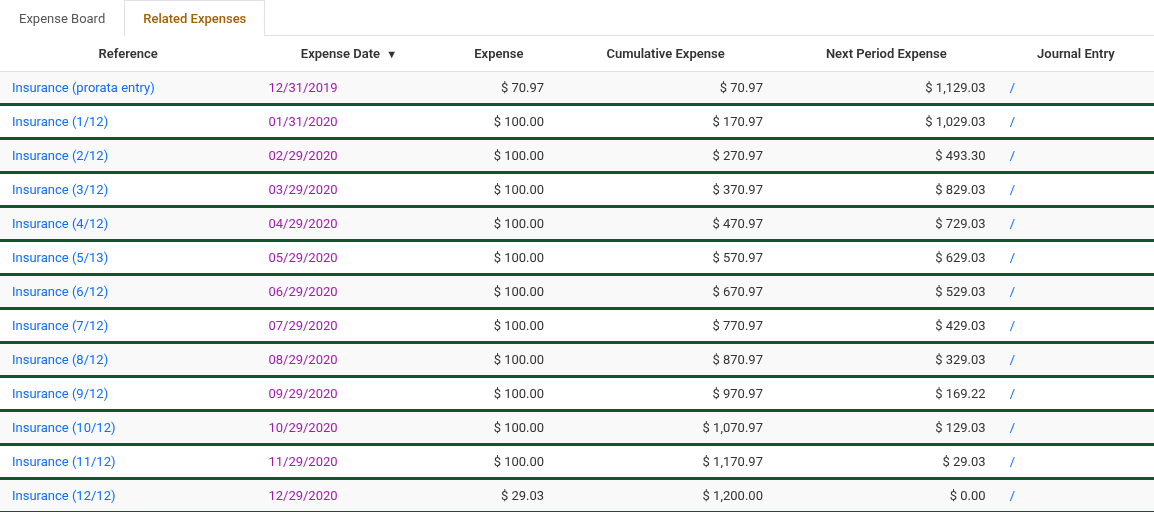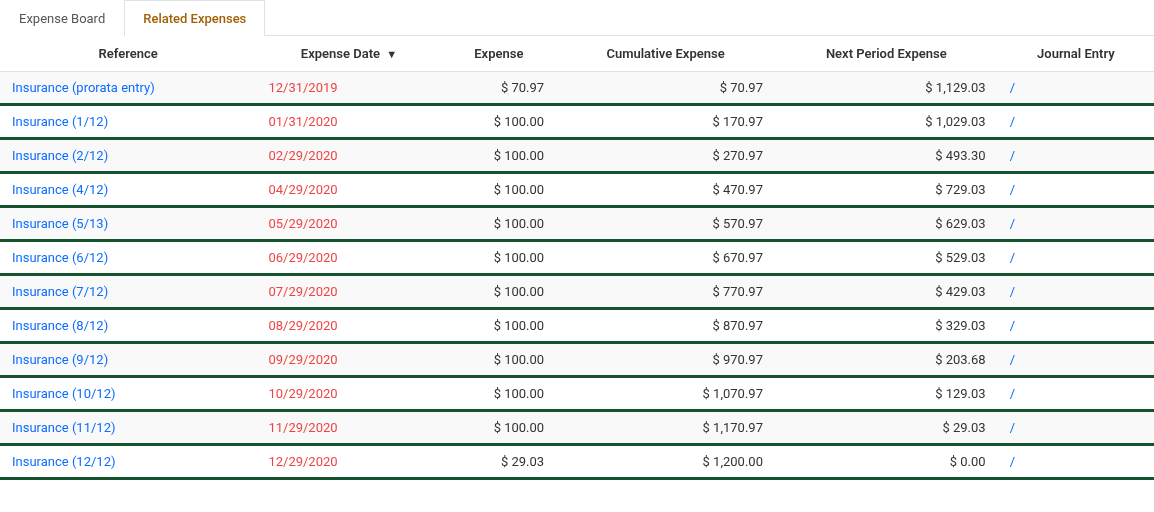--- a/index.html
+++ b/index.html
@@ -74,21 +74,21 @@
       font-size: 13px;
       color: #333;
     }
 
     tbody td.link {
       color: #0d6efd;
       cursor: pointer;
     }
 
     tbody td.date {
-      color: #ef4444;
+      color: #a21caf;
     }
 
     tbody td.right {
       text-align: right;
     }
 
     .sort-arrow {
       display: inline-block;
       margin-left: 3px;
       font-size: 11px;
@@ -136,20 +136,28 @@
         </tr>
         <tr>
           <td class="link">Insurance (2/12)</td>
           <td class="date">02/29/2020</td>
           <td class="right">$ 100.00</td>
           <td class="right">$ 270.97</td>
           <td class="right">$ 493.30</td>
           <td style="color: rgb(13, 110, 253); cursor: pointer;">/</td>
         </tr>
         <tr>
+          <td class="link">Insurance (3/12)</td>
+          <td class="date">03/29/2020</td>
+          <td class="right">$ 100.00</td>
+          <td class="right">$ 370.97</td>
+          <td class="right">$ 829.03</td>
+          <td style="color: rgb(13, 110, 253); cursor: pointer;">/</td>
+        </tr>
+        <tr>
           <td class="link">Insurance (4/12)</td>
           <td class="date">04/29/2020</td>
           <td class="right">$ 100.00</td>
           <td class="right">$ 470.97</td>
           <td class="right">$ 729.03</td>
           <td style="color: rgb(13, 110, 253); cursor: pointer;">/</td>
         </tr>
         <tr>
           <td class="link">Insurance (5/13)</td>
           <td class="date">05/29/2020</td>
@@ -180,21 +188,21 @@
           <td class="right">$ 100.00</td>
           <td class="right">$ 870.97</td>
           <td class="right">$ 329.03</td>
           <td style="color: rgb(13, 110, 253); cursor: pointer;">/</td>
         </tr>
         <tr>
           <td class="link">Insurance (9/12)</td>
           <td class="date">09/29/2020</td>
           <td class="right">$ 100.00</td>
           <td class="right">$ 970.97</td>
-          <td class="right">$ 203.68</td>
+          <td class="right">$ 169.22</td>
           <td style="color: rgb(13, 110, 253); cursor: pointer;">/</td>
         </tr>
         <tr>
           <td class="link">Insurance (10/12)</td>
           <td class="date">10/29/2020</td>
           <td class="right">$ 100.00</td>
           <td class="right">$ 1,070.97</td>
           <td class="right">$ 129.03</td>
           <td style="color: rgb(13, 110, 253); cursor: pointer;">/</td>
         </tr>

